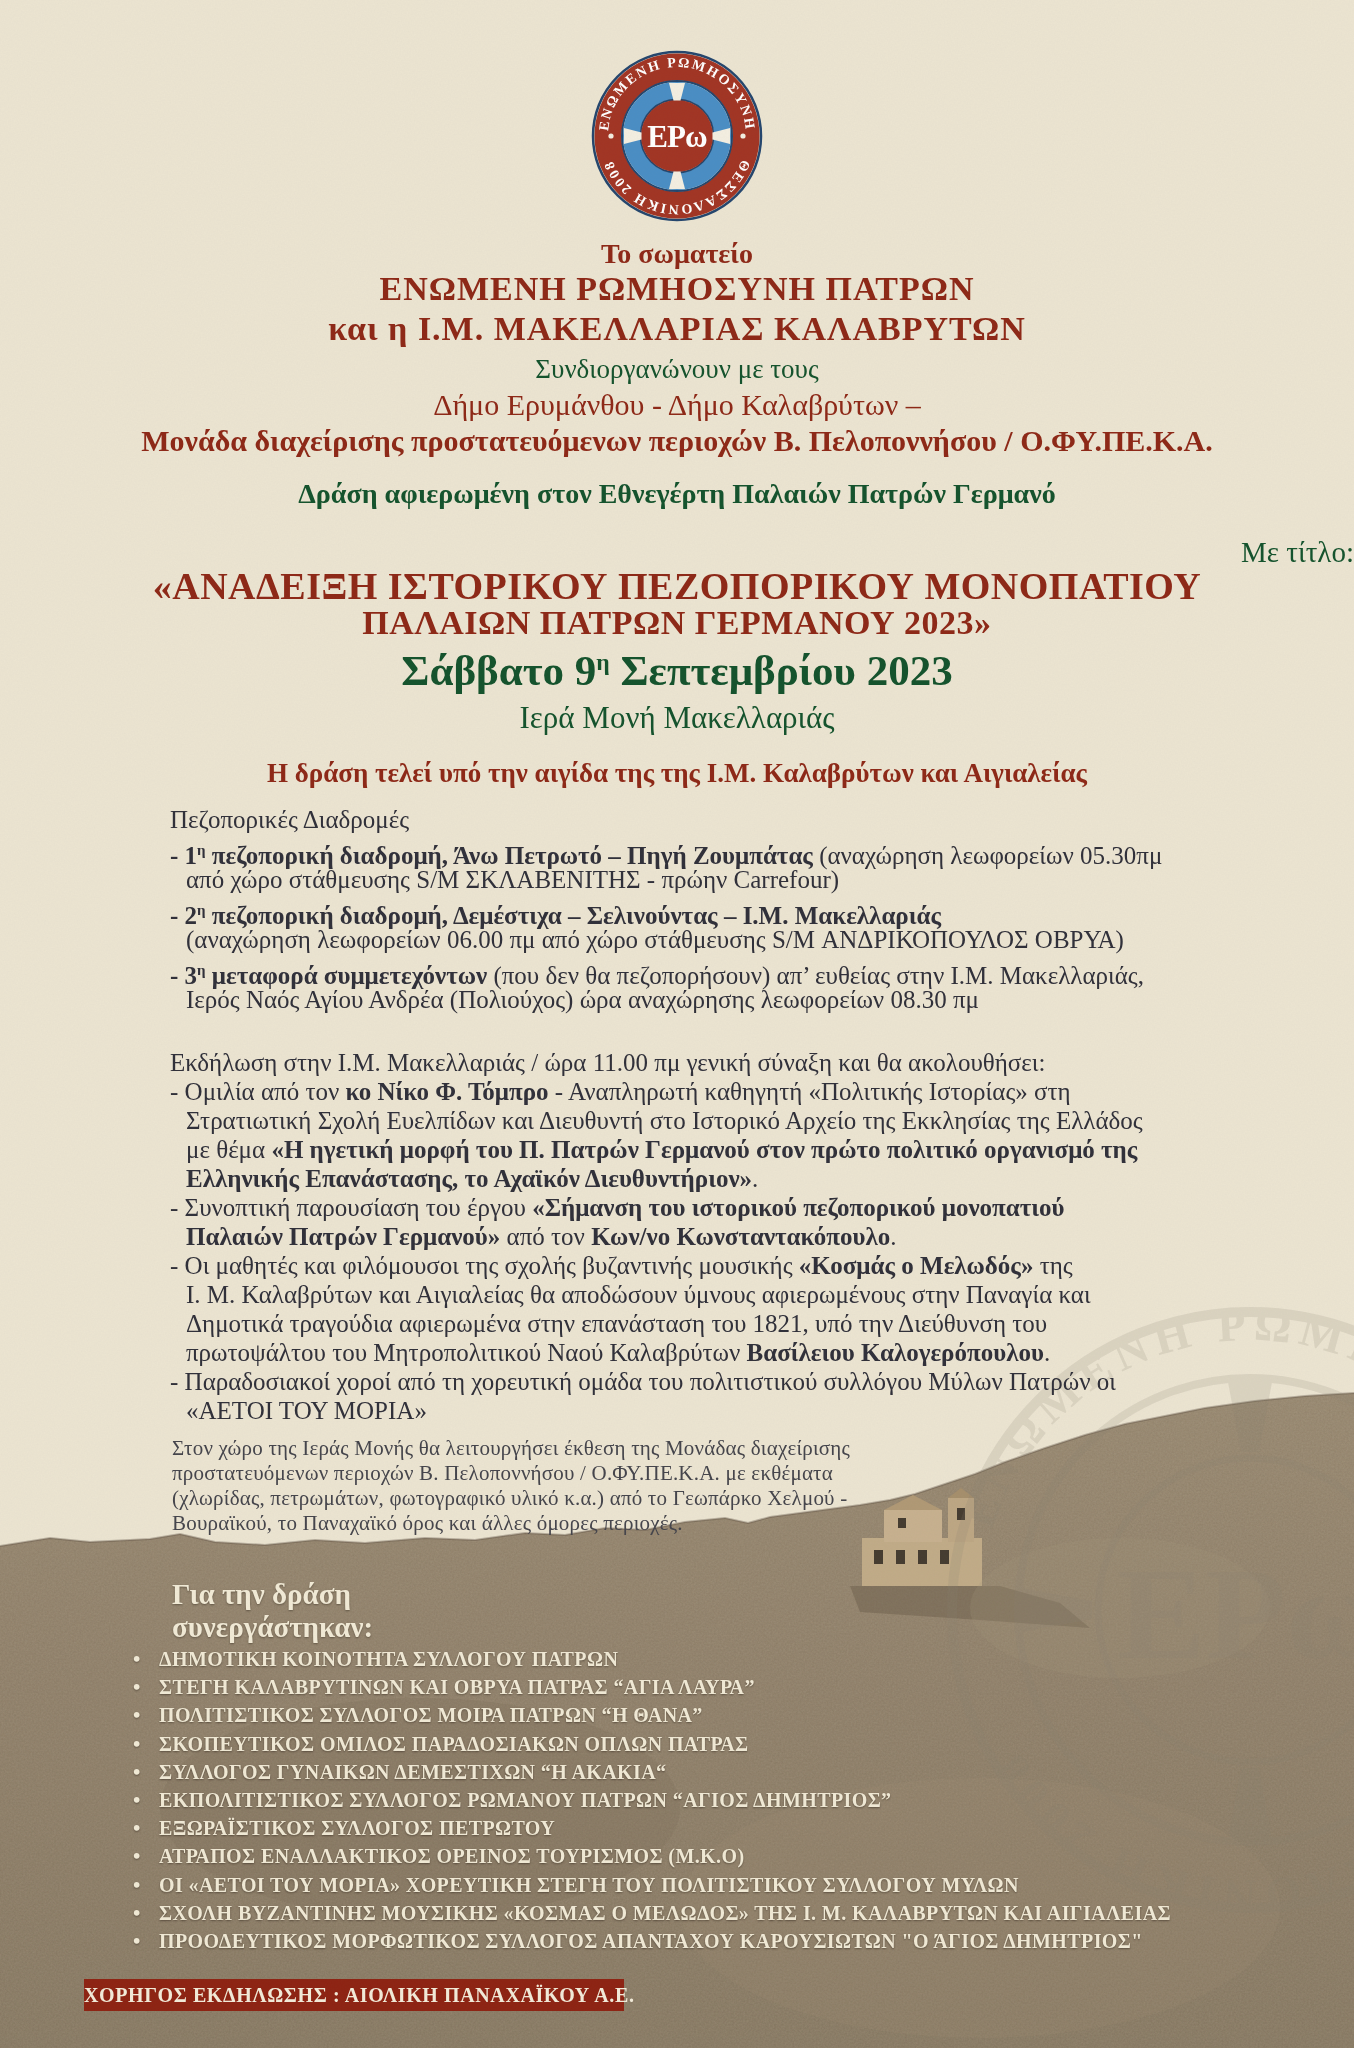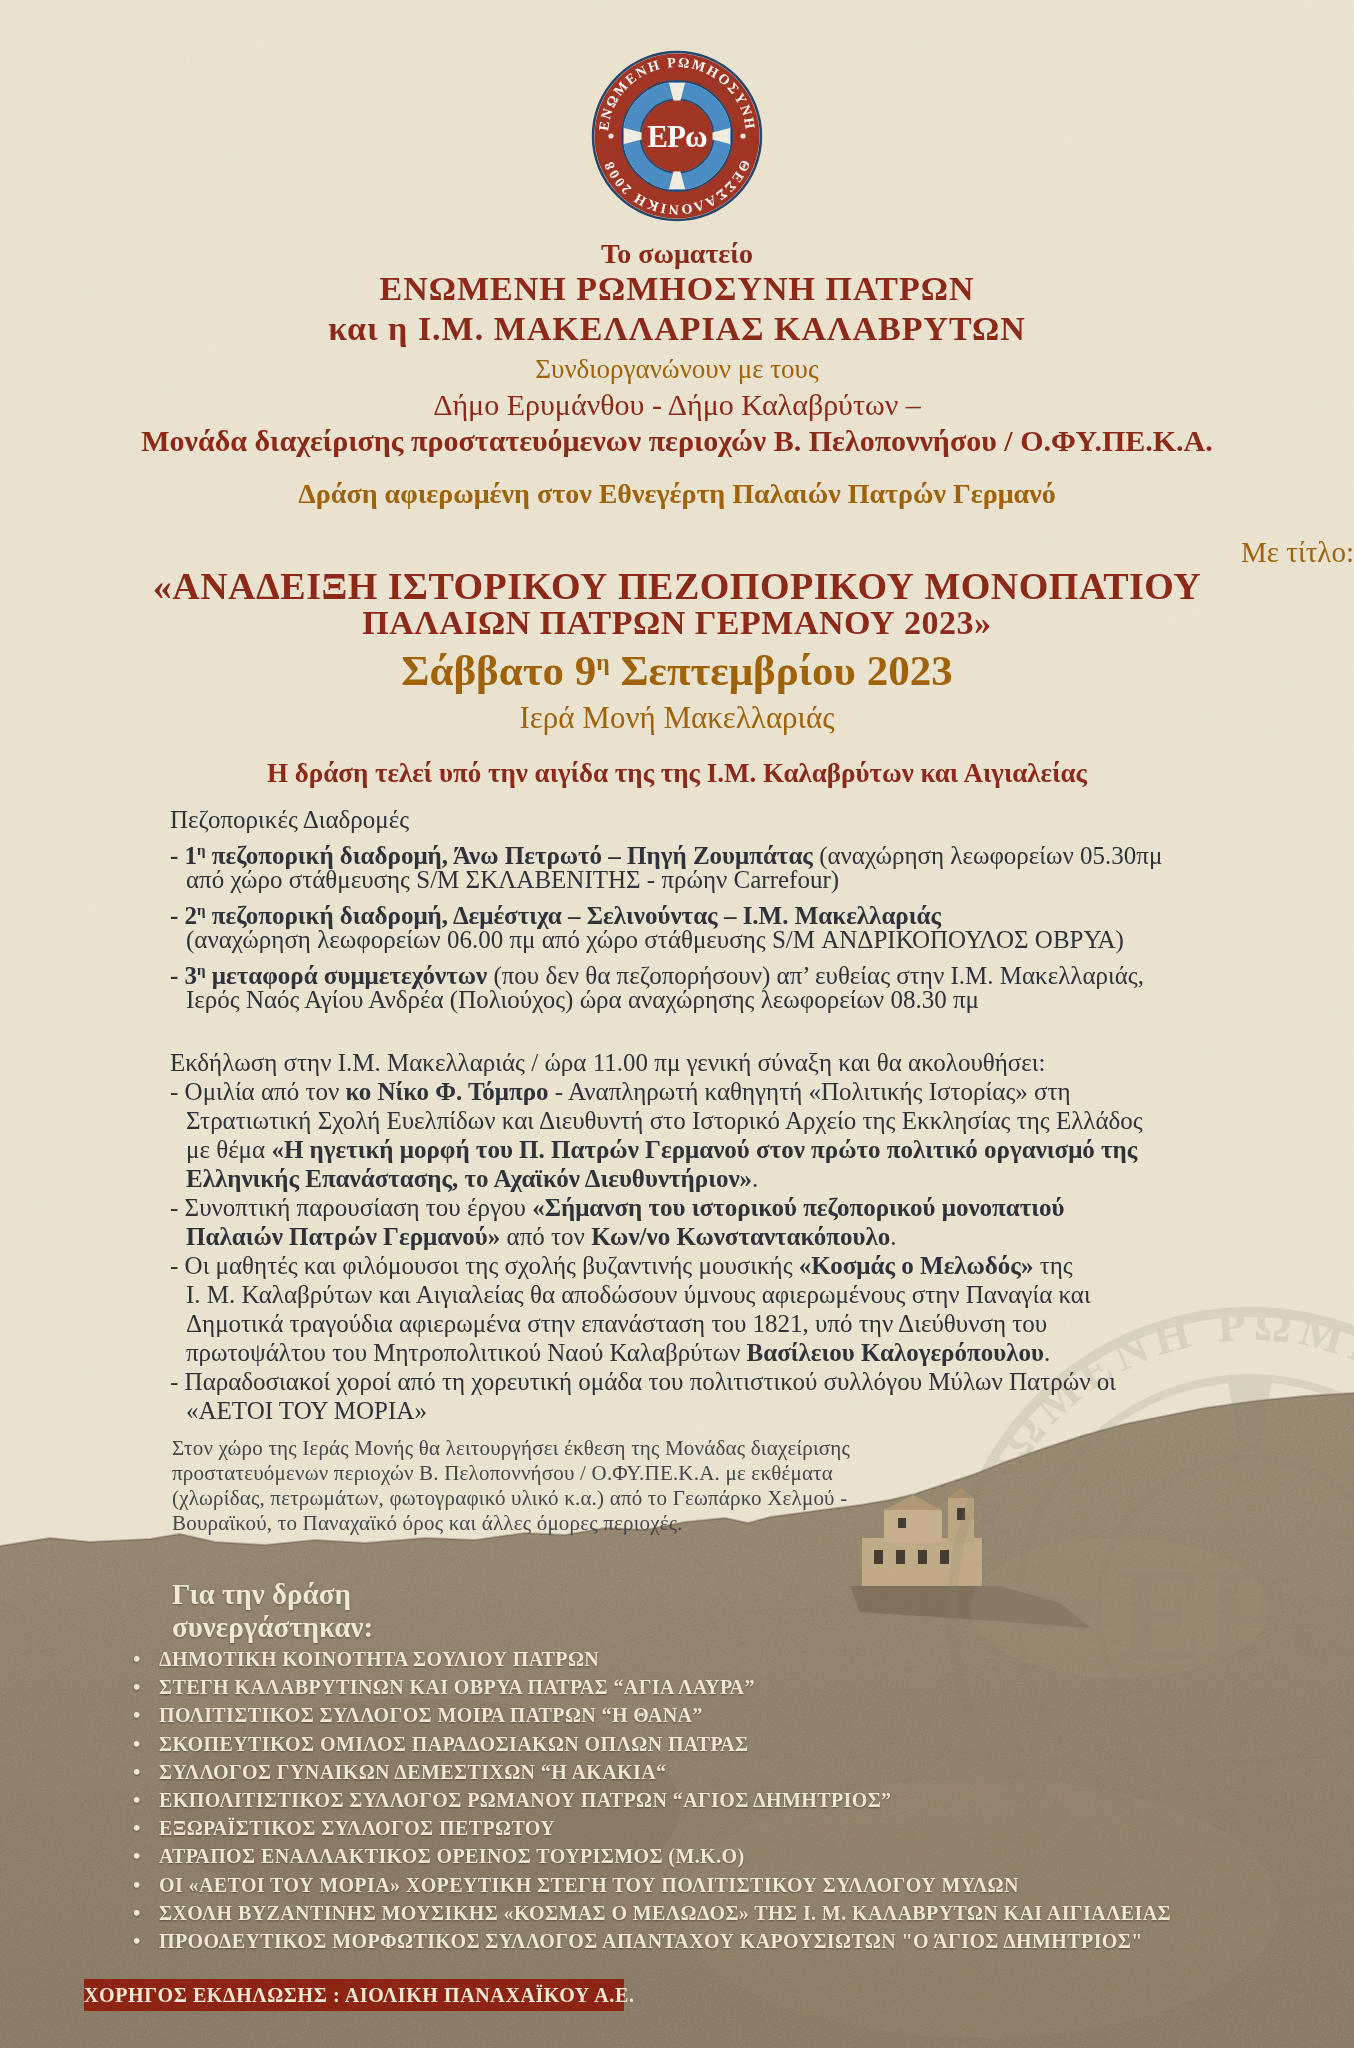--- a/index.html
+++ b/index.html
@@ -8,21 +8,21 @@
     width:1354px;height:2048px;
     margin:0 auto;
     background:#ece5d2;
     overflow:hidden;
     font-family:"Liberation Serif","DejaVu Serif",serif;
     color:#30303a;
   }
   
   .hline{position:absolute;left:0;width:100%;text-align:center;white-space:nowrap;}
   .red{color:#8e2817;}
-  .dark{color:#a16207;}
+  .dark{color:#14532d;}
   .somateio{top:238px;font-size:28px;font-weight:600;}
   .org1{top:270px;font-size:34px;font-weight:700;letter-spacing:1px;}
   .org2{top:310px;font-size:34px;font-weight:700;letter-spacing:1px;}
   .coorg{top:354px;font-size:27px;}
   .muni1{top:388px;font-size:30px;font-weight:400;}
   .muni2{top:424px;font-size:30px;font-weight:700;}
   .dedication{top:478px;font-size:28px;font-weight:600;}
   .withtitle{top:536px;font-size:29px;text-align:right;}
   .title1{top:564px;font-size:38px;font-weight:700;letter-spacing:.5px;}
   .title2{top:604px;font-size:34px;font-weight:700;letter-spacing:.5px;}
@@ -213,21 +213,21 @@
     <div class="bl">προστατευόμενων περιοχών Β. Πελοποννήσου / Ο.ΦΥ.ΠΕ.Κ.Α. με εκθέματα</div>
     <div class="bl">(χλωρίδας, πετρωμάτων, φωτογραφικό υλικό κ.α.) από το Γεωπάρκο Χελμού -</div>
     <div class="bl">Βουραϊκού, το Παναχαϊκό όρος και άλλες όμορες περιοχές.</div>
   </div>
 
   <div class="collab-heading">
     <div>Για την δράση</div>
     <div>συνεργάστηκαν:</div>
   </div>
   <ul class="collab-list">
-    <li><span class="dot">•</span><span>ΔΗΜΟΤΙΚΗ ΚΟΙΝΟΤΗΤΑ ΣΟΥΛΙΟΥ ΠΑΤΡΩΝ</span></li>
+    <li><span class="dot">•</span><span>ΔΗΜΟΤΙΚΗ ΚΟΙΝΟΤΗΤΑ ΣΥΛΛΟΓΟΥ ΠΑΤΡΩΝ</span></li>
     <li><span class="dot">•</span><span>ΣΤΕΓΗ ΚΑΛΑΒΡΥΤΙΝΩΝ ΚΑΙ ΟΒΡΥΑ ΠΑΤΡΑΣ “ΑΓΙΑ ΛΑΥΡΑ”</span></li>
     <li><span class="dot">•</span><span>ΠΟΛΙΤΙΣΤΙΚΟΣ ΣΥΛΛΟΓΟΣ ΜΟΙΡΑ ΠΑΤΡΩΝ “Η ΘΑΝΑ”</span></li>
     <li><span class="dot">•</span><span>ΣΚΟΠΕΥΤΙΚΟΣ ΟΜΙΛΟΣ ΠΑΡΑΔΟΣΙΑΚΩΝ ΟΠΛΩΝ ΠΑΤΡΑΣ</span></li>
     <li><span class="dot">•</span><span>ΣΥΛΛΟΓΟΣ ΓΥΝΑΙΚΩΝ ΔΕΜΕΣΤΙΧΩΝ “Η ΑΚΑΚΙΑ“</span></li>
     <li><span class="dot">•</span><span>ΕΚΠΟΛΙΤΙΣΤΙΚΟΣ ΣΥΛΛΟΓΟΣ ΡΩΜΑΝΟΥ ΠΑΤΡΩΝ “ΑΓΙΟΣ ΔΗΜΗΤΡΙΟΣ”</span></li>
     <li><span class="dot">•</span><span>ΕΞΩΡΑΪΣΤΙΚΟΣ ΣΥΛΛΟΓΟΣ ΠΕΤΡΩΤΟΥ</span></li>
     <li><span class="dot">•</span><span>ΑΤΡΑΠΟΣ ΕΝΑΛΛΑΚΤΙΚΟΣ ΟΡΕΙΝΟΣ ΤΟΥΡΙΣΜΟΣ (Μ.Κ.Ο)</span></li>
     <li><span class="dot">•</span><span>ΟΙ «ΑΕΤΟΙ ΤΟΥ ΜΟΡΙΑ» ΧΟΡΕΥΤΙΚΗ ΣΤΕΓΗ ΤΟΥ ΠΟΛΙΤΙΣΤΙΚΟΥ ΣΥΛΛΟΓΟΥ ΜΥΛΩΝ</span></li>
     <li><span class="dot">•</span><span>ΣΧΟΛΗ ΒΥΖΑΝΤΙΝΗΣ ΜΟΥΣΙΚΗΣ «ΚΟΣΜΑΣ Ο ΜΕΛΩΔΟΣ» ΤΗΣ Ι. Μ. ΚΑΛΑΒΡΥΤΩΝ ΚΑΙ ΑΙΓΙΑΛΕΙΑΣ</span></li>
     <li><span class="dot">•</span><span>ΠΡΟΟΔΕΥΤΙΚΟΣ ΜΟΡΦΩΤΙΚΟΣ ΣΥΛΛΟΓΟΣ ΑΠΑΝΤΑΧΟΥ ΚΑΡΟΥΣΙΩΤΩΝ "Ο ΆΓΙΟΣ ΔΗΜΗΤΡΙΟΣ"</span></li>

